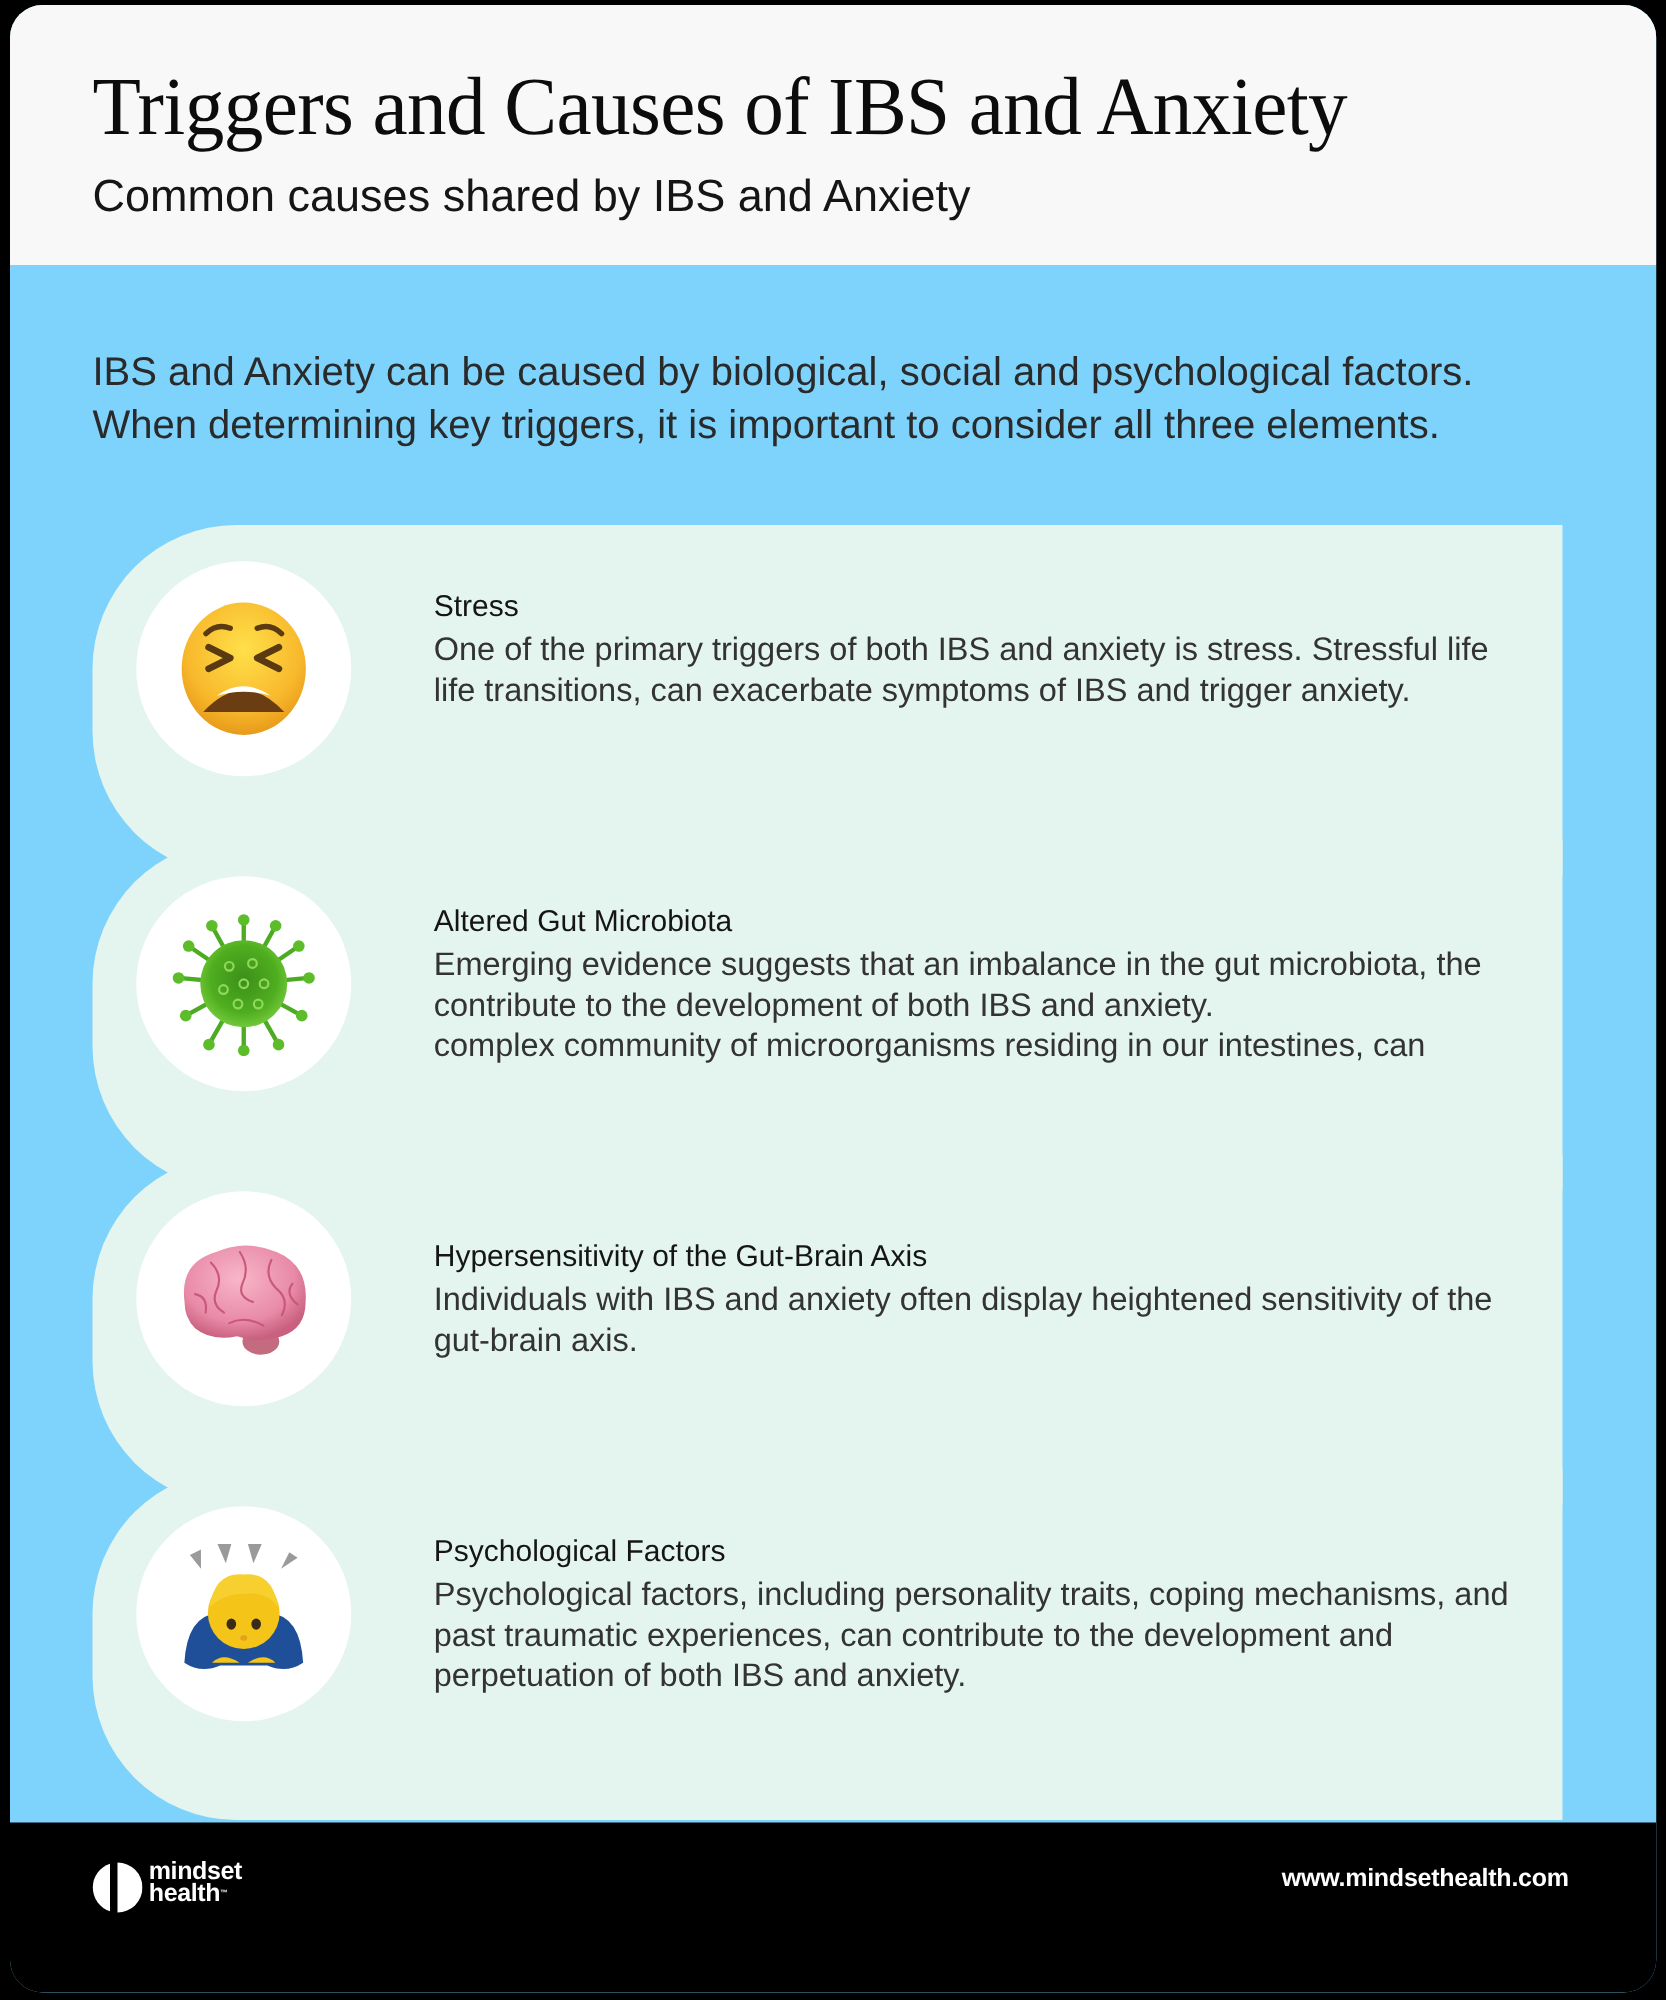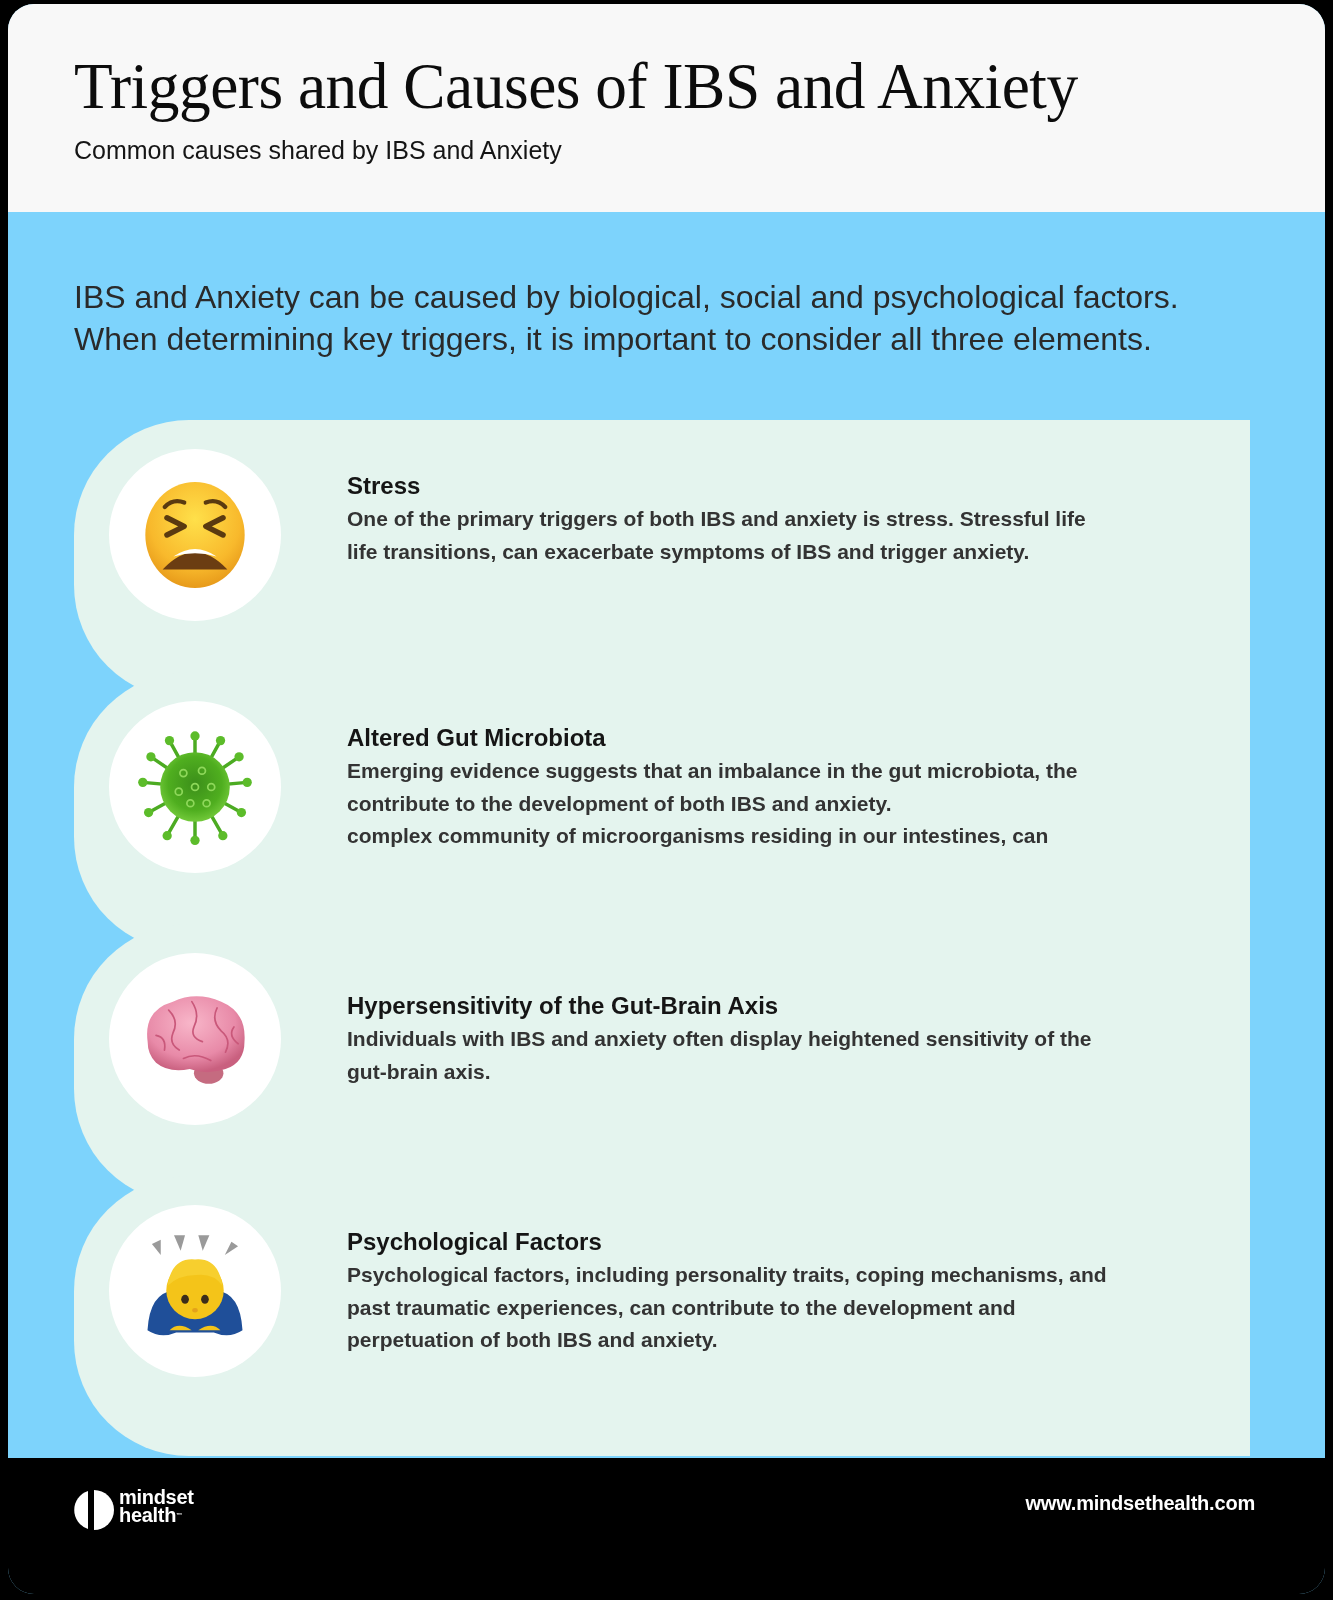--- a/index.html
+++ b/index.html
@@ -27,54 +27,53 @@
     position: absolute; left: 66px; top: 44px;
     font-family: "Liberation Serif", "DejaVu Serif", serif;
     font-size: 66px; color: #0c0c0c;
     letter-spacing: -0.5px;
     white-space: nowrap;
     transform: scaleX(0.96);
     transform-origin: left top;
   }
   .subtitle {
     position: absolute; left: 66px; top: 132px;
-    font-size: 25px; color: #151515;
+    font-size: 36px; color: #151515;
     white-space: nowrap;
   }
   .intro {
     position: absolute; left: 66px; top: 272px;
     width: 1190px;
     font-size: 32px; line-height: 42px; color: #2a2a2a;
   }
   .intro div { white-space: nowrap; }
   .item {
     position: absolute; left: 66px;
     width: 1176px; height: 280px;
     background: #e4f4ee;
     border-radius: 115px 0 0 115px;
-    font-weight: bold;
   }
   .icon-circle {
     position: absolute; left: 35px; top: 29px;
     width: 172px; height: 172px;
     border-radius: 50%;
     background: #ffffff;
     display: flex; align-items: center; justify-content: center;
     overflow: hidden;
   }
   .item-text {
     position: absolute; left: 273px;
     width: 860px;
   }
   .item-title {
     font-size: 24px; color: #151515; line-height: 32px;
     margin-bottom: 1px;
   }
   .item-desc {
-    font-size: 21px; color: #333333; line-height: 32.5px;
+    font-size: 26px; color: #333333; line-height: 32.5px;
   }
   .item-desc div { white-space: nowrap; }
   .footer {
     position: absolute; left: 0; bottom: 0;
     width: 100%; height: 136px;
     background: #000000;
   }
   .logo {
     position: absolute; left: 64px; top: 30px;
     display: flex; 

